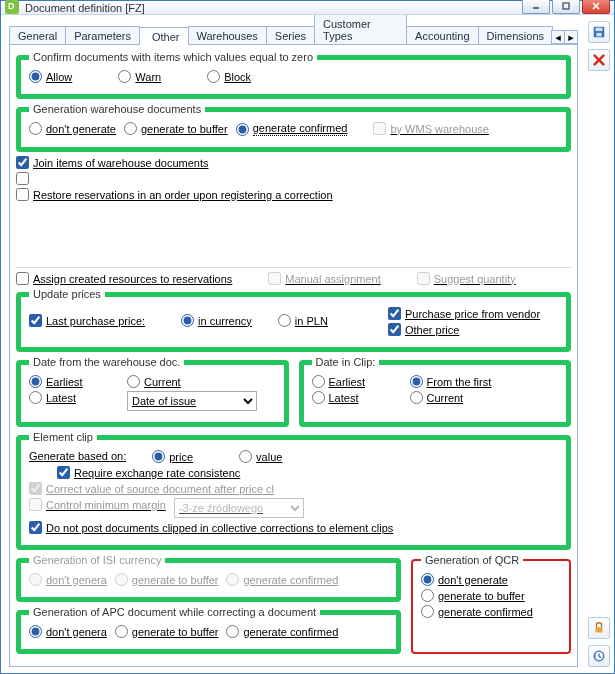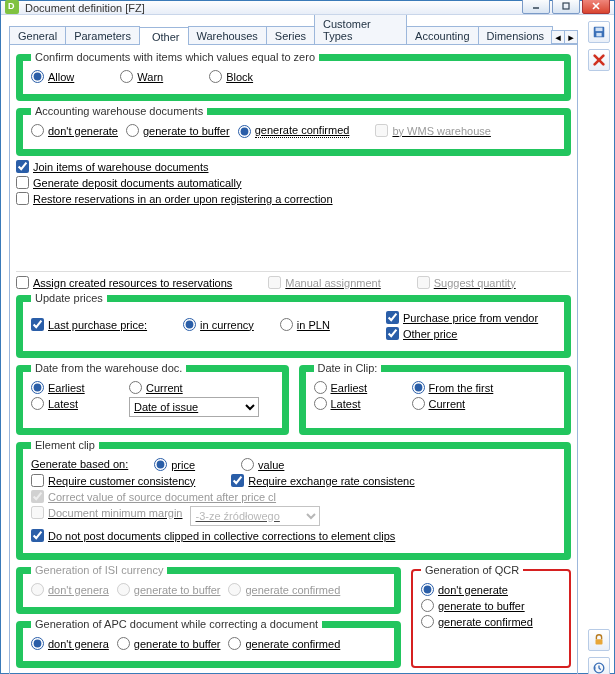--- a/index.html
+++ b/index.html
@@ -17,21 +17,21 @@
   .main { flex: 1; padding: 8px 6px 6px 8px; overflow: hidden; }
   .sidebar { width: 30px; padding: 6px 4px; display: flex; flex-direction: column; align-items: center; gap: 6px; }
   .tool-btn { width: 22px; height: 22px; border: 1px solid #b7cbe6; border-radius: 2px; background: linear-gradient(#fff,#e9eff8); display: flex; align-items: center; justify-content: center; }
   .tool-btn svg { width: 14px; height: 14px; }
   .tabs { display: flex; align-items: flex-end; border-bottom: 1px solid #9cb7db; height: 22px; gap: 0; }
   .tab { padding: 3px 8px 2px; border: 1px solid #9cb7db; border-bottom: none; background: #f3f6fb; margin-right: -1px; color: #234; }
   .tab.sel { background: #fff; position: relative; top: 1px; z-index: 2; padding-left: 12px; }
   .tab-nav { margin-left: auto; display: flex; gap: 0; }
   .tab-arrow { width: 14px; height: 14px; border: 1px solid #9cb7db; background: #f3f6fb; display: flex; align-items: center; justify-content: center; margin-left: -1px; }
   .body { border: 1px solid #9cb7db; border-top: none; height: calc(100% - 22px); padding: 6px; overflow: hidden; }
-  fieldset { border: 7px solid #22c55e; padding: 4px 8px 8px; margin: 0 0 6px; }
+  fieldset { border: 5px solid #22c55e; padding: 4px 8px 8px; margin: 0 0 6px; }
   fieldset.rounded { border-radius: 4px; }
   legend { padding: 0 4px; color: #333; }
   .row { display: flex; align-items: flex-start; gap: 8px; margin: 3px 0; flex-wrap: wrap; text-decoration: underline; }
   label { display: inline-flex; align-items: center; gap: 4px; white-space: nowrap; }
   input[type=radio], input[type=checkbox] { margin: 0; accent-color: #2a5ea8; }
   .muted, .muted * { color: #9a9a9a !important; }
   .sel-underline { border-bottom: 1px dotted #000; padding-bottom: 1px; }
   .cols { display: flex; gap: 10px; }
   .col { flex: 1; }
   select { height: 20px; font-size: 11px; border: 1px solid #aaa; background: #fff; }
@@ -99,21 +99,21 @@
               </label>
             <span style="width:30px"></span>
             <label>
                 <input type="radio" style="">
                 <span>Block</span>
               </label>
           </div>
         </fieldset>
 
         <fieldset class="rounded">
-          <legend>Accounting warehouse documents</legend>
+          <legend>Generation warehouse documents</legend>
           <div class="row">
             <label>
                 <input type="radio" style="">
                 <span>don't generate</span>
               </label>
             <label>
                 <input type="radio" style="">
                 <span>generate to buffer</span>
               </label>
             <label>
@@ -130,21 +130,20 @@
 
         <div class="row">
             <label>
               <input type="checkbox" checked="" style="">
               <span>Join items of warehouse documents</span>
             </label>
           </div>
         <div class="row">
             <label>
               <input type="checkbox" style="">
-              <span>Generate deposit documents automatically</span>
             </label>
           </div>
         <div class="row">
             <label>
               <input type="checkbox" style="">
               <span>Restore reservations in an order upon registering a correction</span>
             </label>
           </div>
 
         <div class="spacer"></div>
@@ -259,40 +258,36 @@
                 <input type="radio" checked="" style="">
                 <span>price</span>
               </label>
             <span style="width:30px"></span>
             <label>
                 <input type="radio" style="">
                 <span>value</span>
               </label>
           </div>
           <div class="row">
-            <label>
-                <input type="checkbox" style="">
-                <span>Require customer consistency</span>
-              </label>
             <span style="width:20px"></span>
             <label>
                 <input type="checkbox" checked="" style="">
                 <span>Require exchange rate consistenc</span>
               </label>
           </div>
           <div class="row muted">
             <label>
                 <input type="checkbox" checked="" disabled="" style="">
                 <span>Correct value of source document after price cl</span>
               </label>
           </div>
           <div class="row">
             <label class="muted">
                 <input type="checkbox" disabled="" style="">
-                <span>Document minimum margin</span>
+                <span>Control minimum margin</span>
               </label>
             <select class="muted" disabled="" style="width:130px"><option>-3-ze źródłowego</option></select>
           </div>
           <div class="row">
             <label>
                 <input type="checkbox" checked="" style="">
                 <span>Do not post documents clipped in collective corrections to element clips</span>
               </label>
           </div>
         </fieldset>

